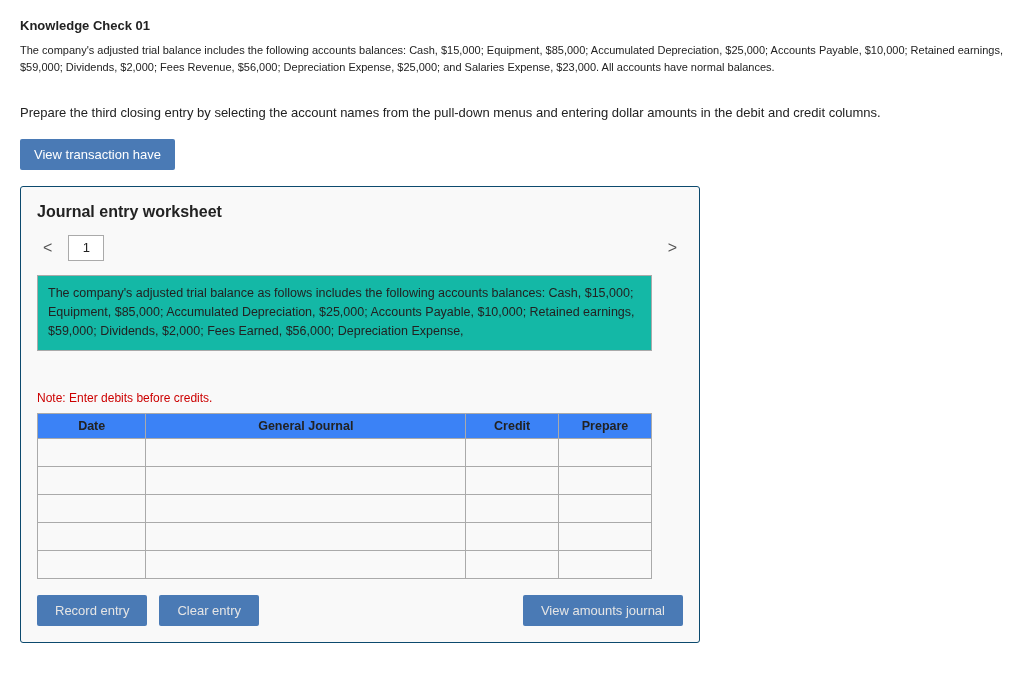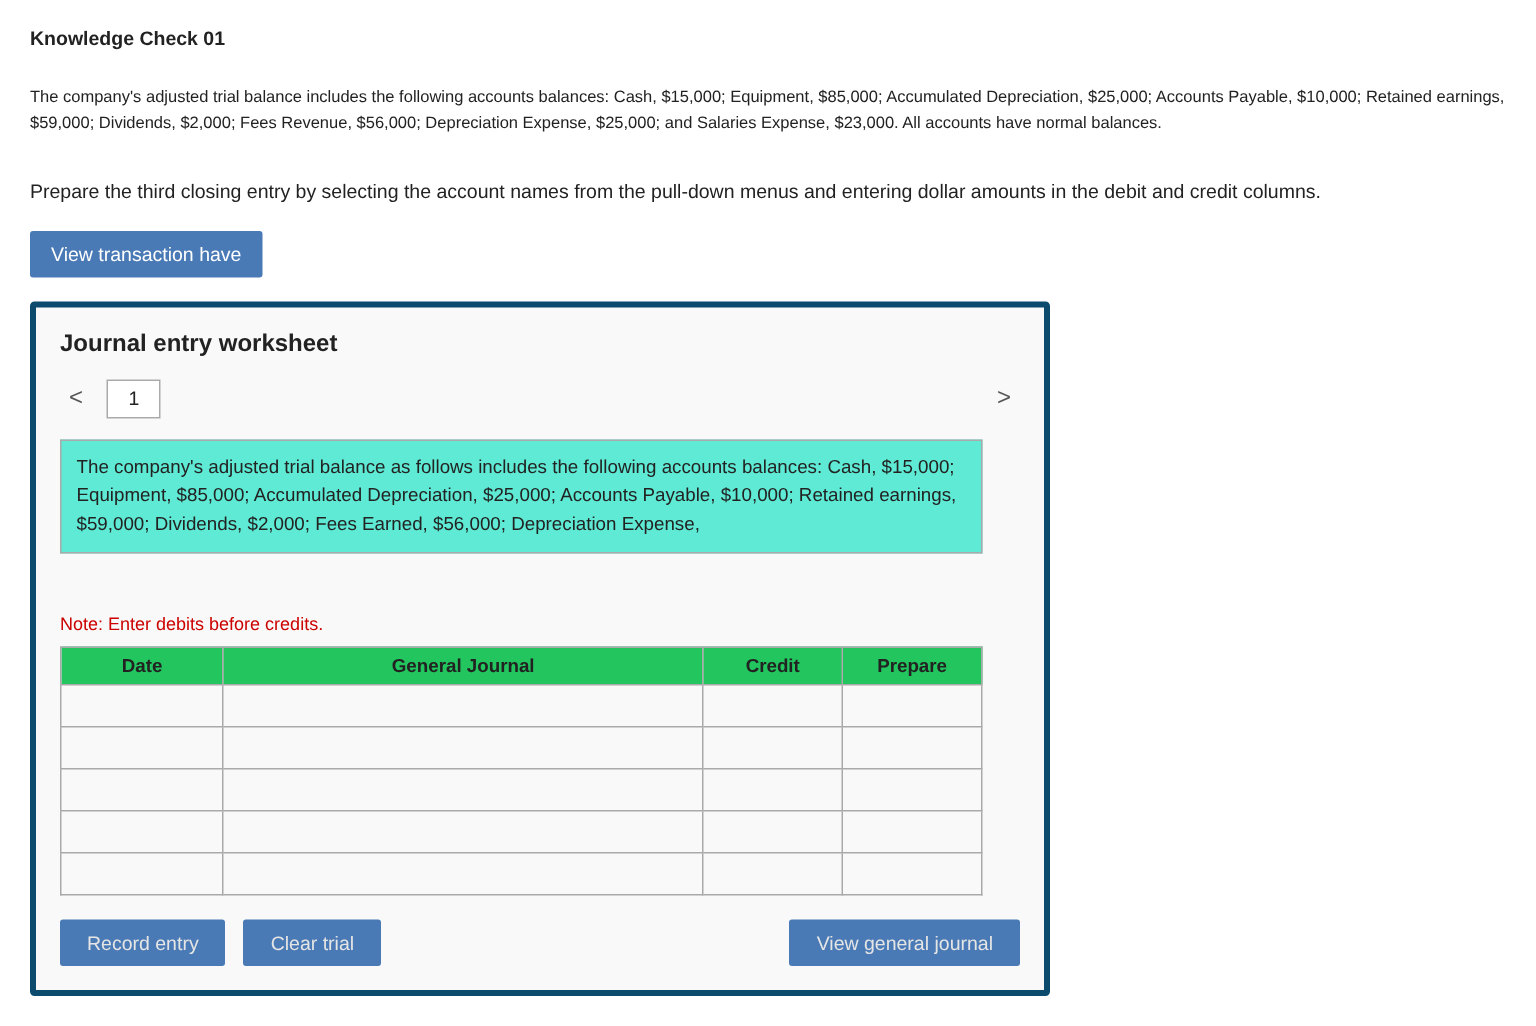--- a/index.html
+++ b/index.html
@@ -12,21 +12,21 @@
       font-size: 13px;
       background: #fff;
       color: #222;
       padding: 18px 20px;
       width: 1024px;
       min-height: 684px;
     }
     .knowledge-check-title {
       font-weight: bold;
       font-size: 13px;
-      margin-bottom: 24px;
+      margin-bottom: 9px;
     }
     .intro-text {
       font-size: 11px;
       line-height: 1.5;
       margin-bottom: 28px;
     }
     .prepare-text {
       font-size: 13px;
       line-height: 1.5;
       margin-bottom: 16px;
@@ -35,21 +35,21 @@
       background-color: #4a7ab5;
       color: #fff;
       border: none;
       padding: 8px 14px;
       font-size: 13px;
       cursor: pointer;
       margin-bottom: 16px;
       border-radius: 2px;
     }
     .worksheet-container {
-      border: 4px solid #0c4a6e;
+      border: 1px solid #0c4a6e;
       border-radius: 3px;
       padding: 16px;
       max-width: 680px;
       background: #f9f9f9;
     }
     .worksheet-title {
       font-weight: bold;
       font-size: 16px;
       margin-bottom: 14px;
     }
@@ -72,41 +72,41 @@
       border: 1px solid #aaa;
       width: 36px;
       height: 26px;
       text-align: center;
       font-size: 13px;
       line-height: 24px;
       background: #fff;
     }
     .description-box {
       border: 1px solid #aaa;
-      background: #5eead4;
+      background: #14b8a6;
       padding: 8px 10px;
       font-size: 12.5px;
       line-height: 1.55;
       margin-bottom: 10px;
       max-width: 615px;
     }
     .note-text {
       color: #c00;
       font-size: 12px;
       margin-bottom: 8px;
       margin-top: 40px;
     }
     .journal-table {
       width: 100%;
       border-collapse: collapse;
       max-width: 615px;
       font-size: 12.5px;
     }
     .journal-table thead tr {
-      background-color: #22c55e;
+      background-color: #3b82f6;
     }
     .journal-table thead th {
       border: 1px solid #aaa;
       padding: 5px 8px;
       text-align: center;
       font-weight: bold;
     }
     .journal-table thead th.date-col {
       width: 105px;
     }
@@ -251,20 +251,20 @@
           <input type="text" value="" style="">
         </td>
         <td><input type="text" value="" style=""></td>
         <td><input type="text" value="" style=""></td>
       </tr>
     </tbody>
   </table>
 
   <div class="action-row">
     <button class="action-btn">Record entry</button>
-    <button class="action-btn">Clear trial</button>
+    <button class="action-btn">Clear entry</button>
     <div class="spacer"></div>
-    <button class="action-btn">View general journal</button>
+    <button class="action-btn">View amounts journal</button>
   </div>
 </div>
 
 
 
 
 </body></html>

